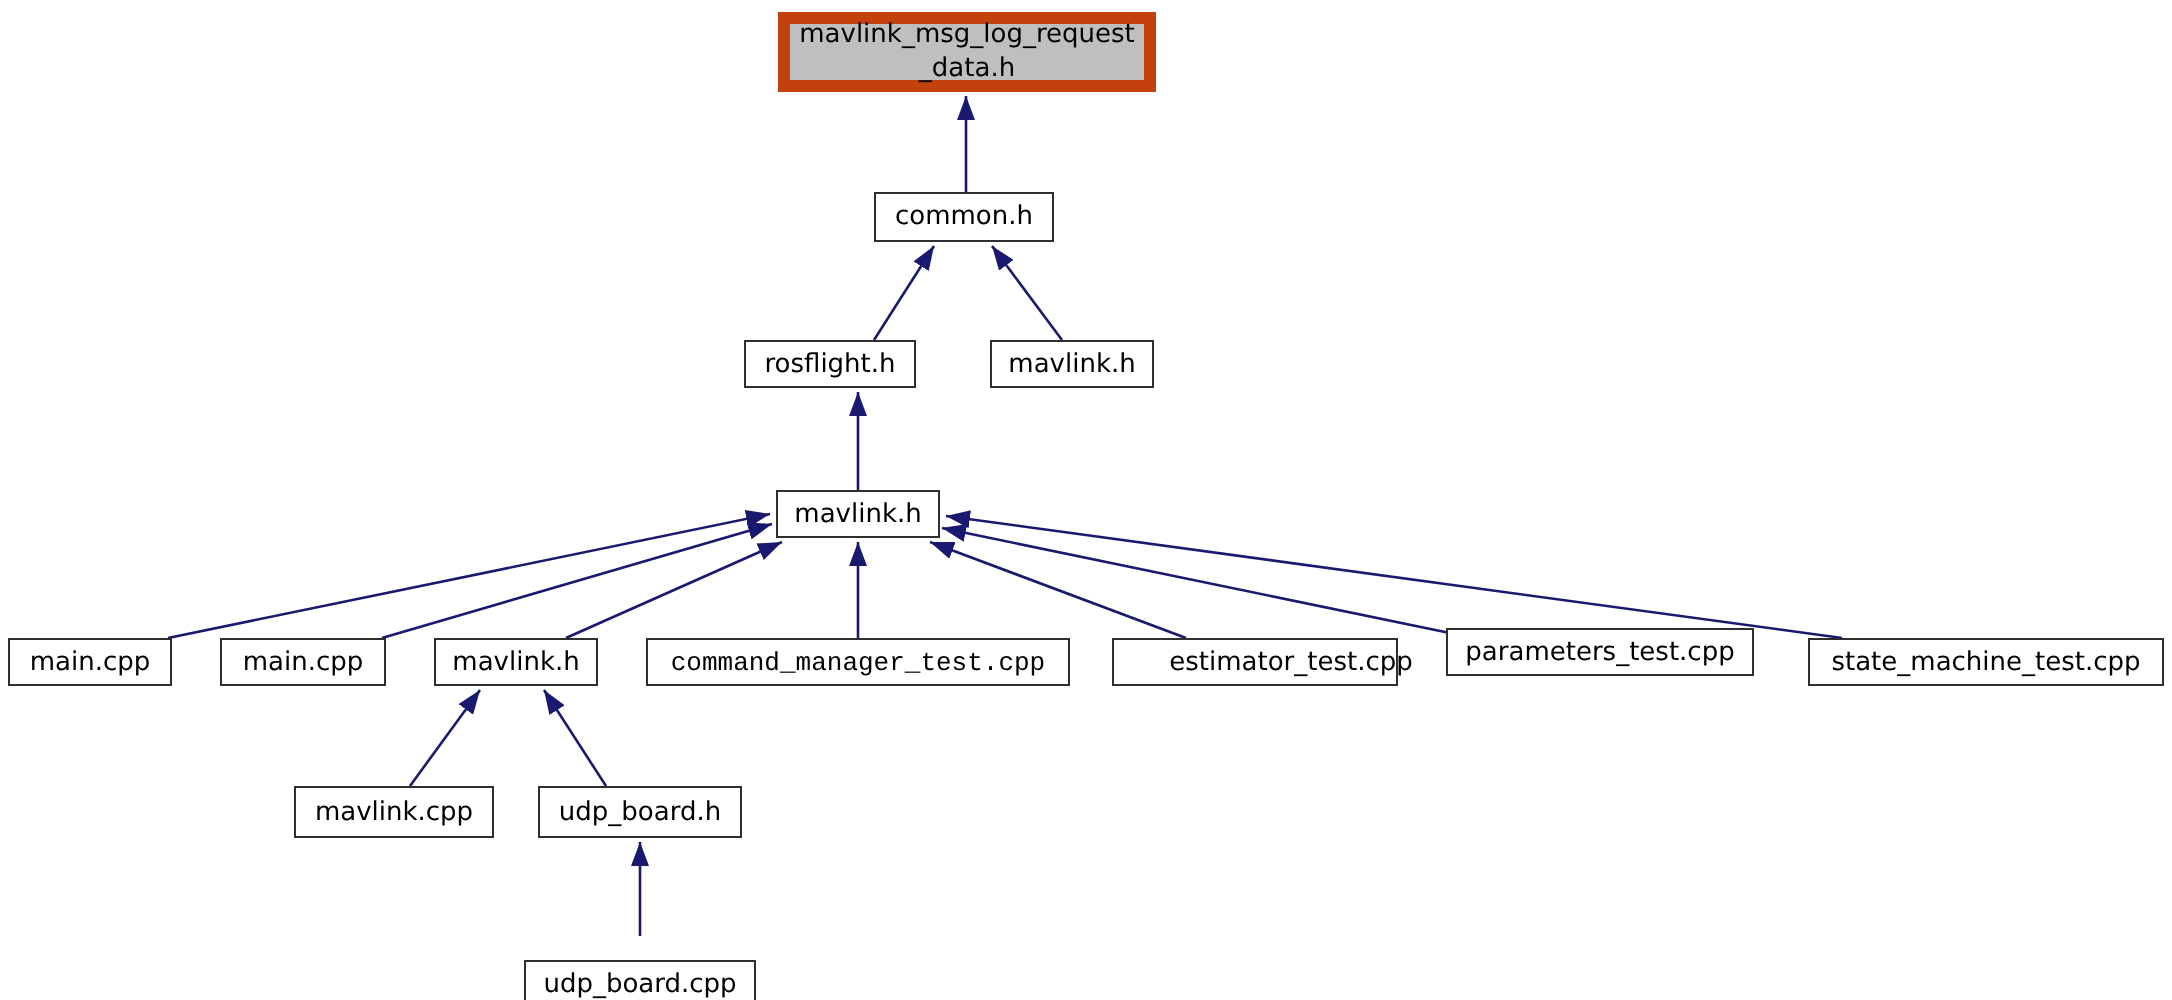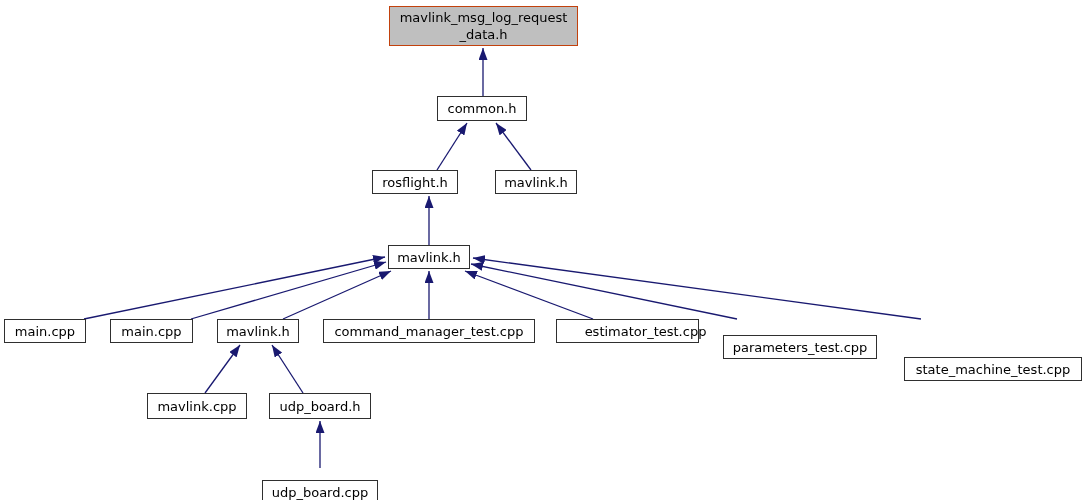--- a/index.html
+++ b/index.html
@@ -33,38 +33,38 @@
     display: flex;
     align-items: center;
     justify-content: center;
     text-align: center;
     white-space: nowrap;
     z-index: 2;
     cursor: pointer;
   }
   .node.root {
     background: #bfbfbf;
-    border: 1px solid #c2410c;
+    border: 6px solid #c2410c;
     flex-direction: column;
     line-height: 17px;
     cursor: default;
   }
   
   .n-root            { left: 389px; top:   6px; width: 189px; height: 40px; }
   .n-common-h        { left: 437px; top:  96px; width:  90px; height: 25px; text-align: right; }
   .n-rosflight-h     { left: 372px; top: 170px; width:  86px; height: 24px; }
   .n-mavlink-h-l2    { left: 495px; top: 170px; width:  82px; height: 24px; }
   .n-mavlink-h-hub   { left: 388px; top: 245px; width:  82px; height: 24px; }
   .n-main-cpp-a      { left:   4px; top: 319px; width:  82px; height: 24px; }
   .n-main-cpp-b      { left: 110px; top: 319px; width:  83px; height: 24px; }
   .n-mavlink-h-l4    { left: 217px; top: 319px; width:  82px; height: 24px; }
-  .n-command-test    { left: 323px; top: 319px; width: 212px; height: 24px; }
+  .n-command-test    { left: 323px; top: 319px; width: 212px; height: 24px; font-family: Liberation Mono, monospace; }
   .n-estimator-test  { left: 556px; top: 319px; width: 143px; height: 24px; padding-left: 36px; }
-  .n-parameters-test { left: 723px; top: 335px; width: 154px; height: 24px; }
-  .n-state-test      { left: 904px; top: 319px; width: 178px; height: 24px; margin-top: 38px; }
+  .n-parameters-test { left: 723px; top: 314px; width: 154px; height: 24px; }
+  .n-state-test      { left: 904px; top: 319px; width: 178px; height: 24px; }
   .n-mavlink-cpp     { left: 147px; top: 393px; width: 100px; height: 26px; }
   .n-udp-board-h     { left: 269px; top: 393px; width: 102px; height: 26px; }
   .n-udp-board-cpp   { left: 262px; top: 468px; width: 116px; height: 25px; margin-top: 12px; }
 </style>
 </head>
 <body>
 
 <div class="canvas">
 
   <svg class="edges" viewBox="0 0 1086 500" xmlns="http://www.w3.org/2000/svg">

